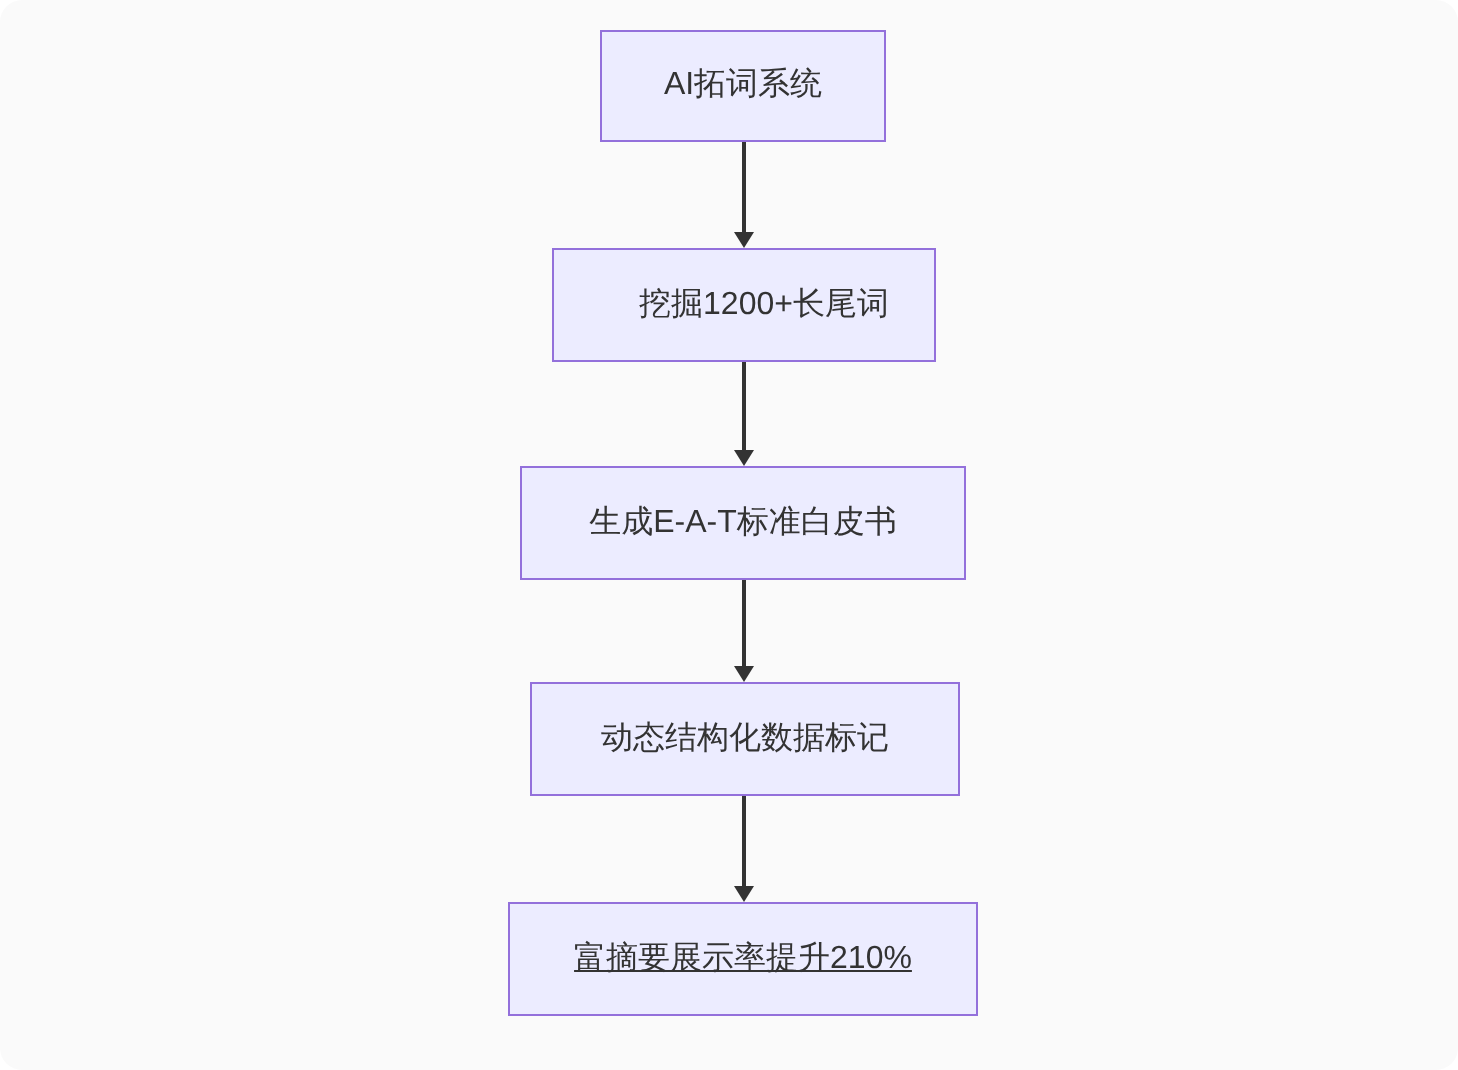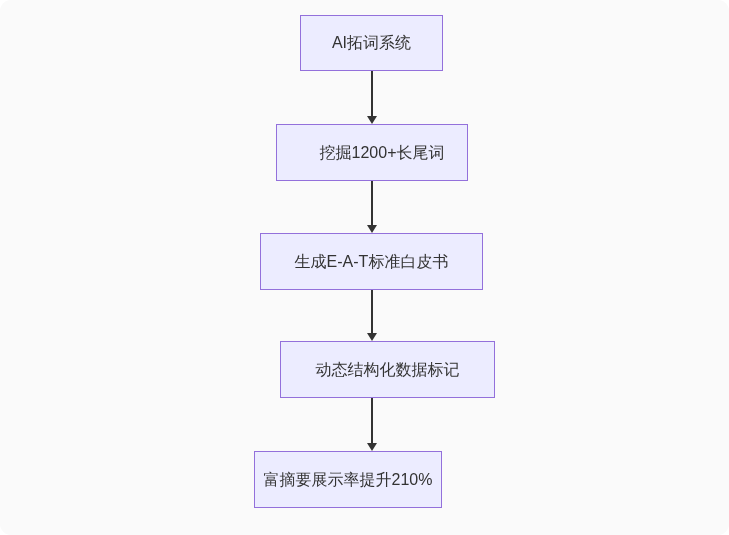--- a/index.html
+++ b/index.html
@@ -24,22 +24,22 @@
     align-items: center;
     justify-content: center;
     font-size: 16px;
     color: var(--text, #333333);
     text-align: center;
     line-height: 1.2;
   }
   .n1 { left: 300px; top: 15px;  width: 143px; height: 56px; }
   .n2 { left: 276px; top: 124px; width: 192px; height: 57px; padding-left: 20px; }
   .n3 { left: 260px; top: 233px; width: 223px; height: 57px; text-align: center; }
-  .n4 { left: 265px; top: 341px; width: 215px; height: 57px; margin-left: 15px; }
-  .n5 { left: 254px; top: 451px; width: 188px; height: 57px; }
+  .n4 { left: 265px; top: 341px; width: 215px; height: 57px; }
+  .n5 { left: 254px; top: 451px; width: 235px; height: 57px; text-decoration: underline; }
 
   .arrow {
     position: absolute;
     left: 366px;
     width: 12px;
     display: flex;
     flex-direction: column;
     align-items: center;
   }
   .a1 { top: 71px;  height: 53px; }

